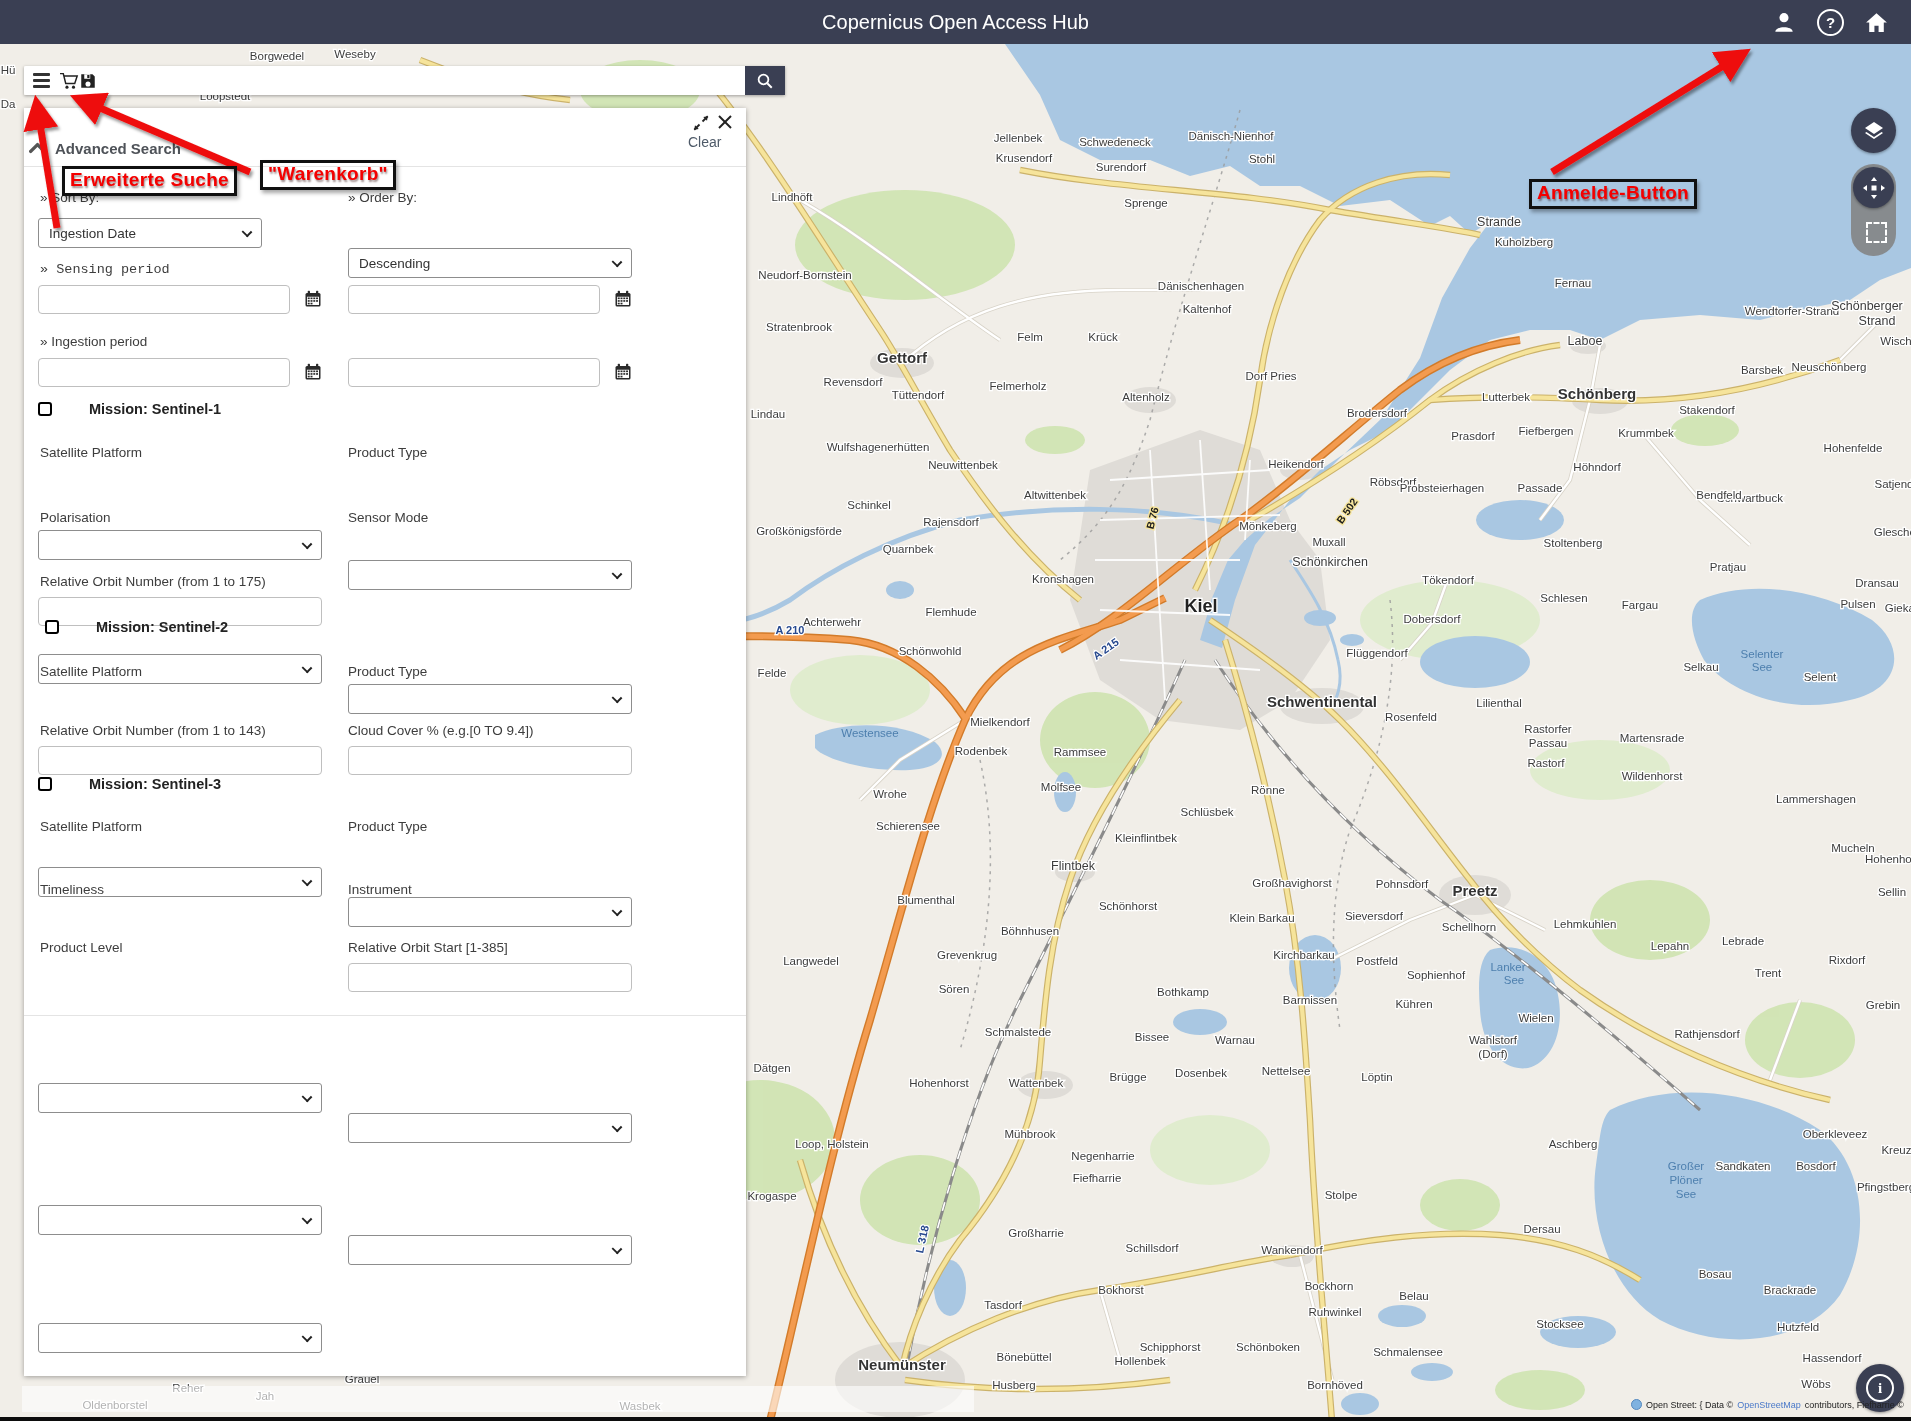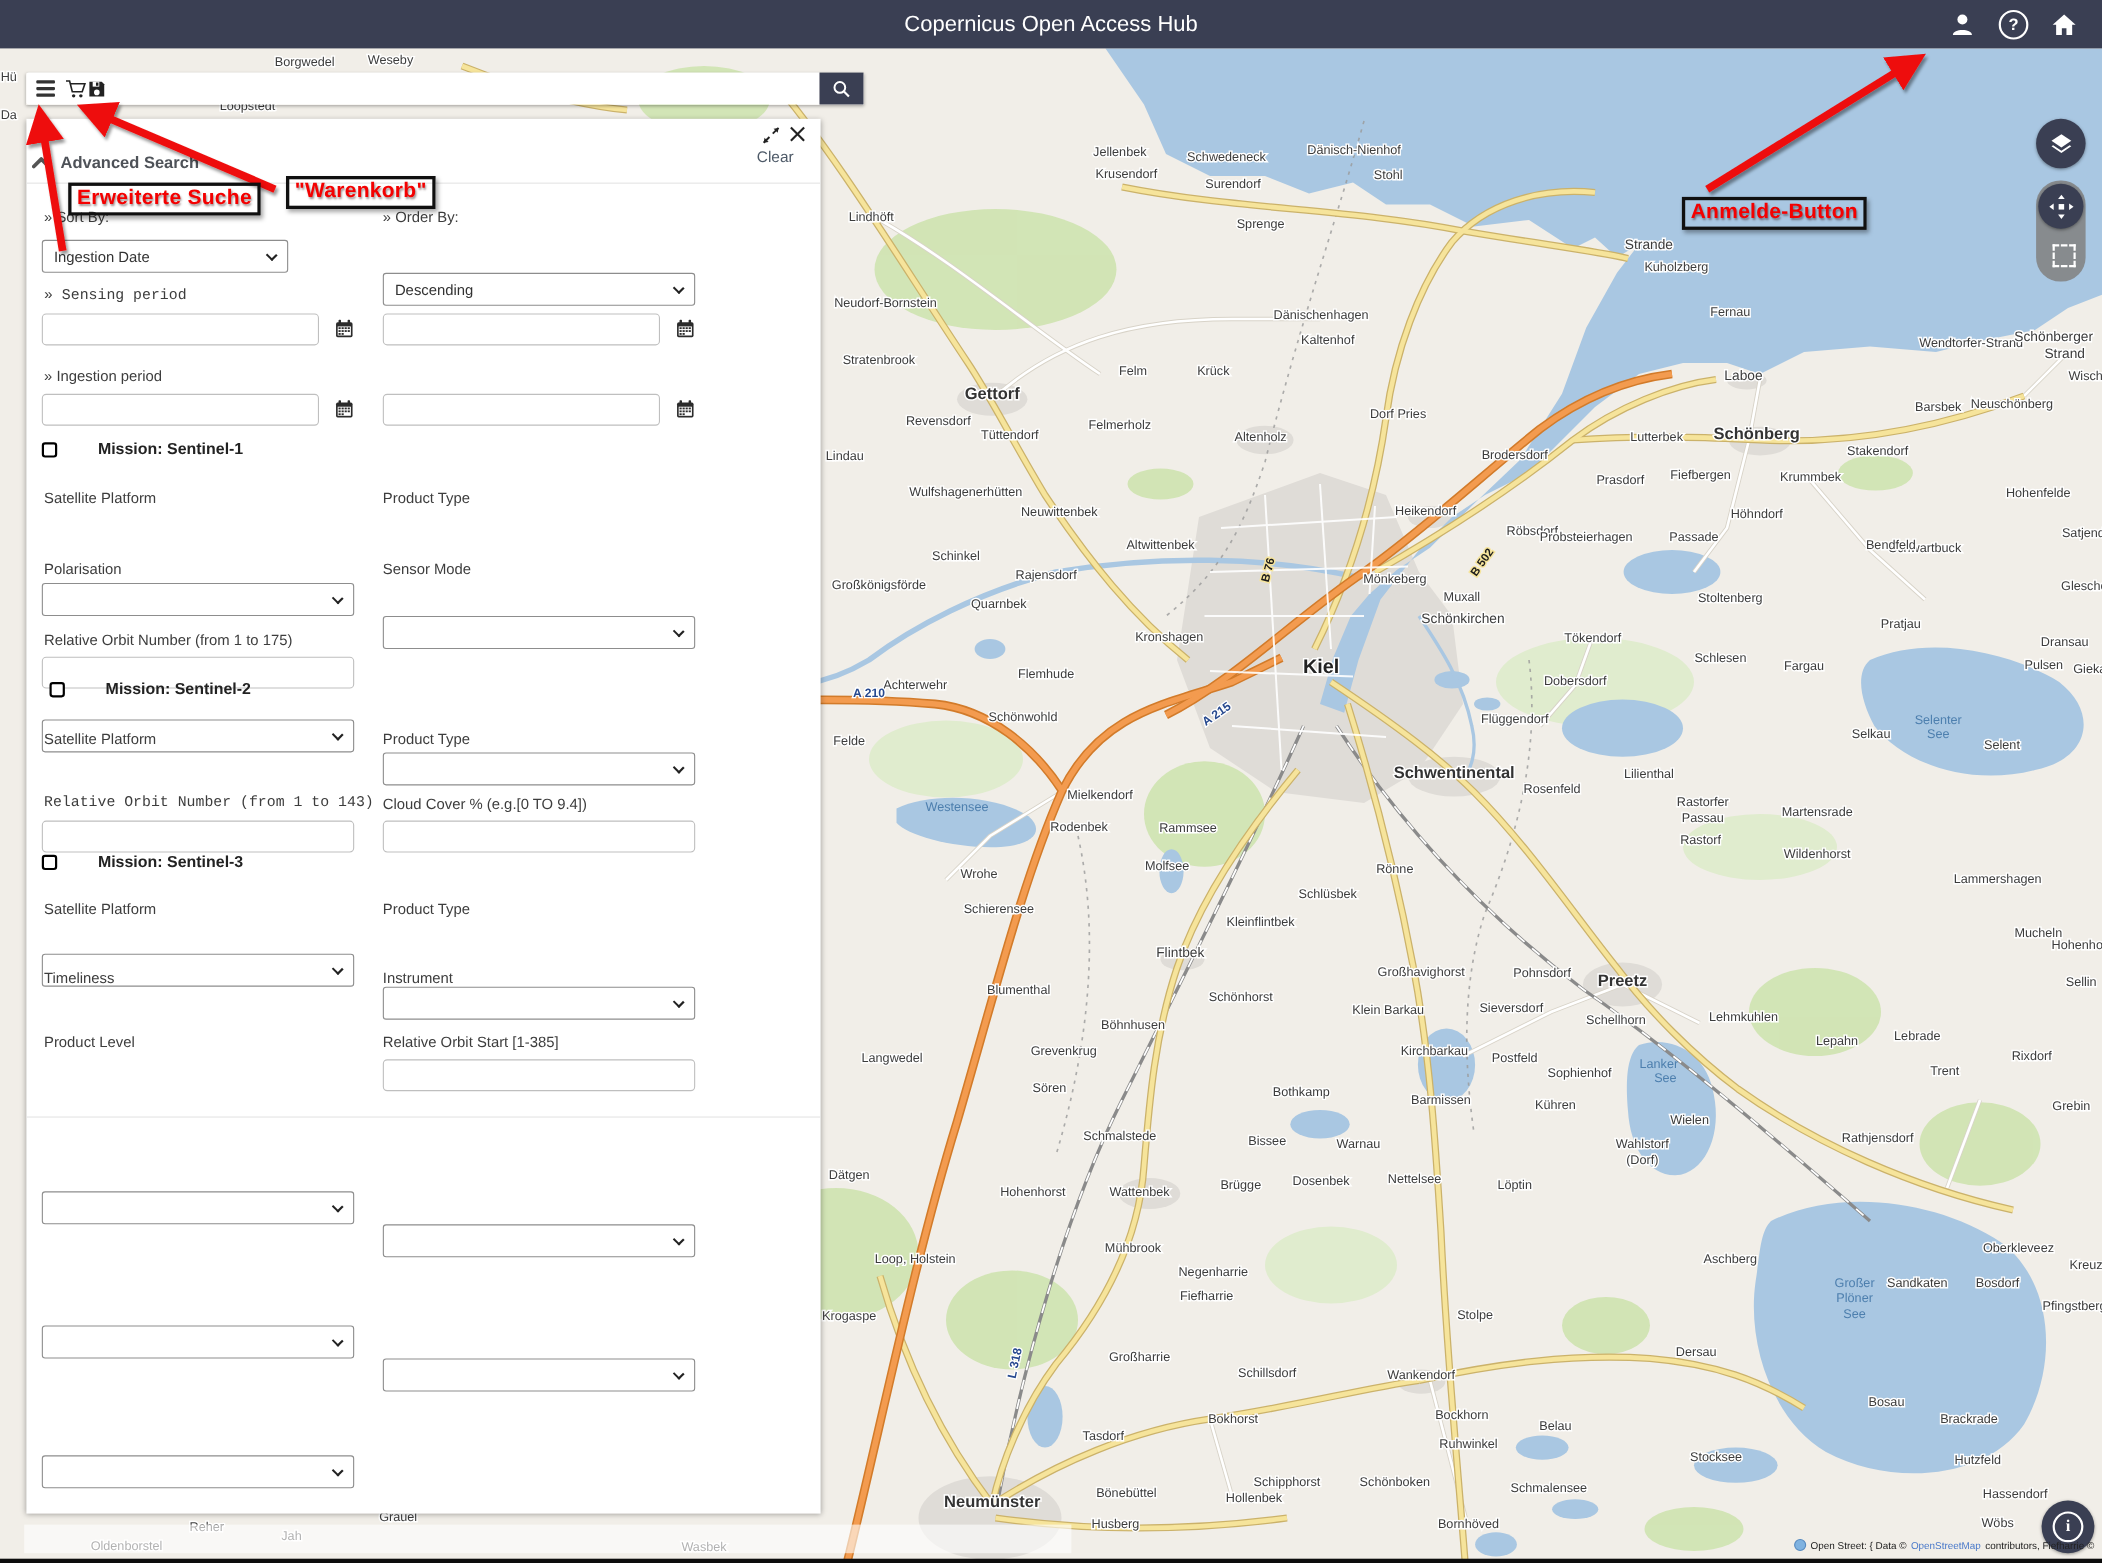--- a/index.html
+++ b/index.html
@@ -635,21 +635,21 @@
     <div class="mission-title">Mission: Sentinel-2</div>
   </div>
   <div class="p-abs p-label" style="left:16px;top:556px;">Satellite Platform</div>
   <div class="p-abs p-label" style="left:324px;top:556px;">Product Type</div>
   <div class="p-abs p-select" style="left:14px;top:579px;width:284px;">
       <span class="chev"></span>
     </div>
   <div class="p-abs p-select" style="left:324px;top:579px;width:284px;">
       <span class="chev"></span>
     </div>
-  <div class="p-abs p-label" style="left:16px;top:615px;font-family:Liberation Mono, monospace;">Relative Orbit Number (from 1 to 143)</div>
+  <div class="p-abs p-label" style="left:16px;top:615px;">Relative Orbit Number (from 1 to 143)</div>
   <div class="p-abs p-label" style="left:324px;top:615px;">Cloud Cover % (e.g.[0 TO 9.4])</div>
   <input class="p-abs p-input" style="left: 14px; top: 638px; width: 284px;">
   <input class="p-abs p-input" style="left: 324px; top: 638px; width: 284px;">
 
   <div class="p-abs mission-row" style="left:14px;top:668px;">
     <div class="chk"></div>
     <div class="mission-title">Mission: Sentinel-3</div>
   </div>
   <div class="p-abs p-label" style="left:16px;top:711px;">Satellite Platform</div>
   <div class="p-abs p-label" style="left:324px;top:711px;">Product Type</div>

